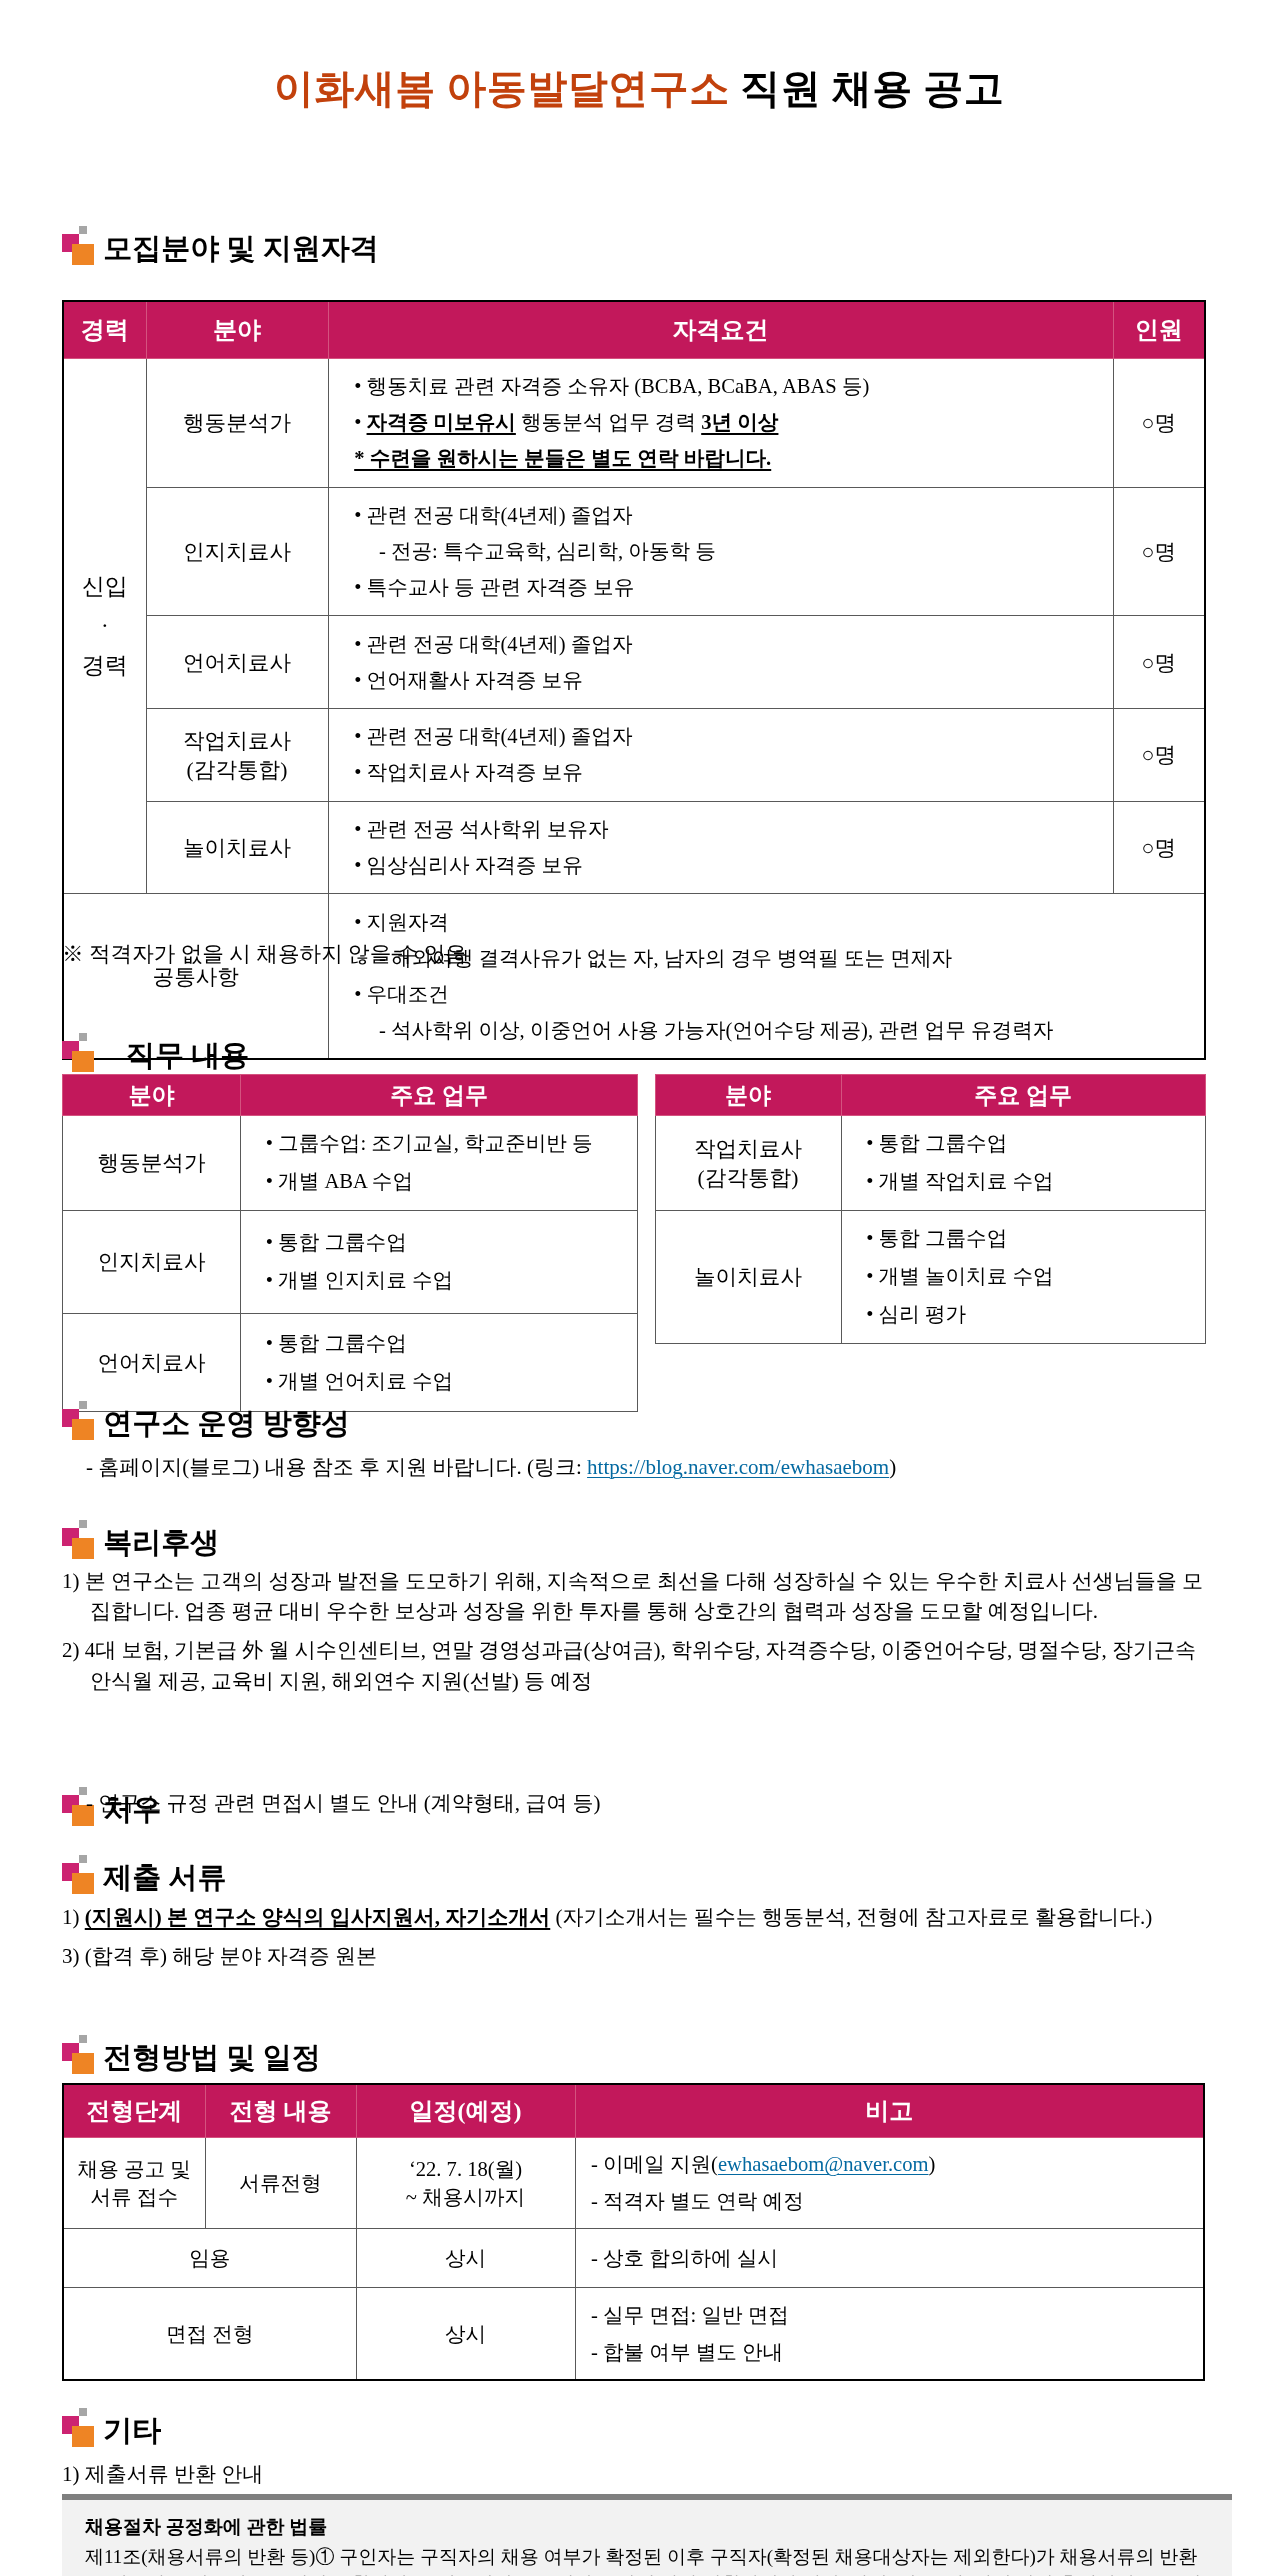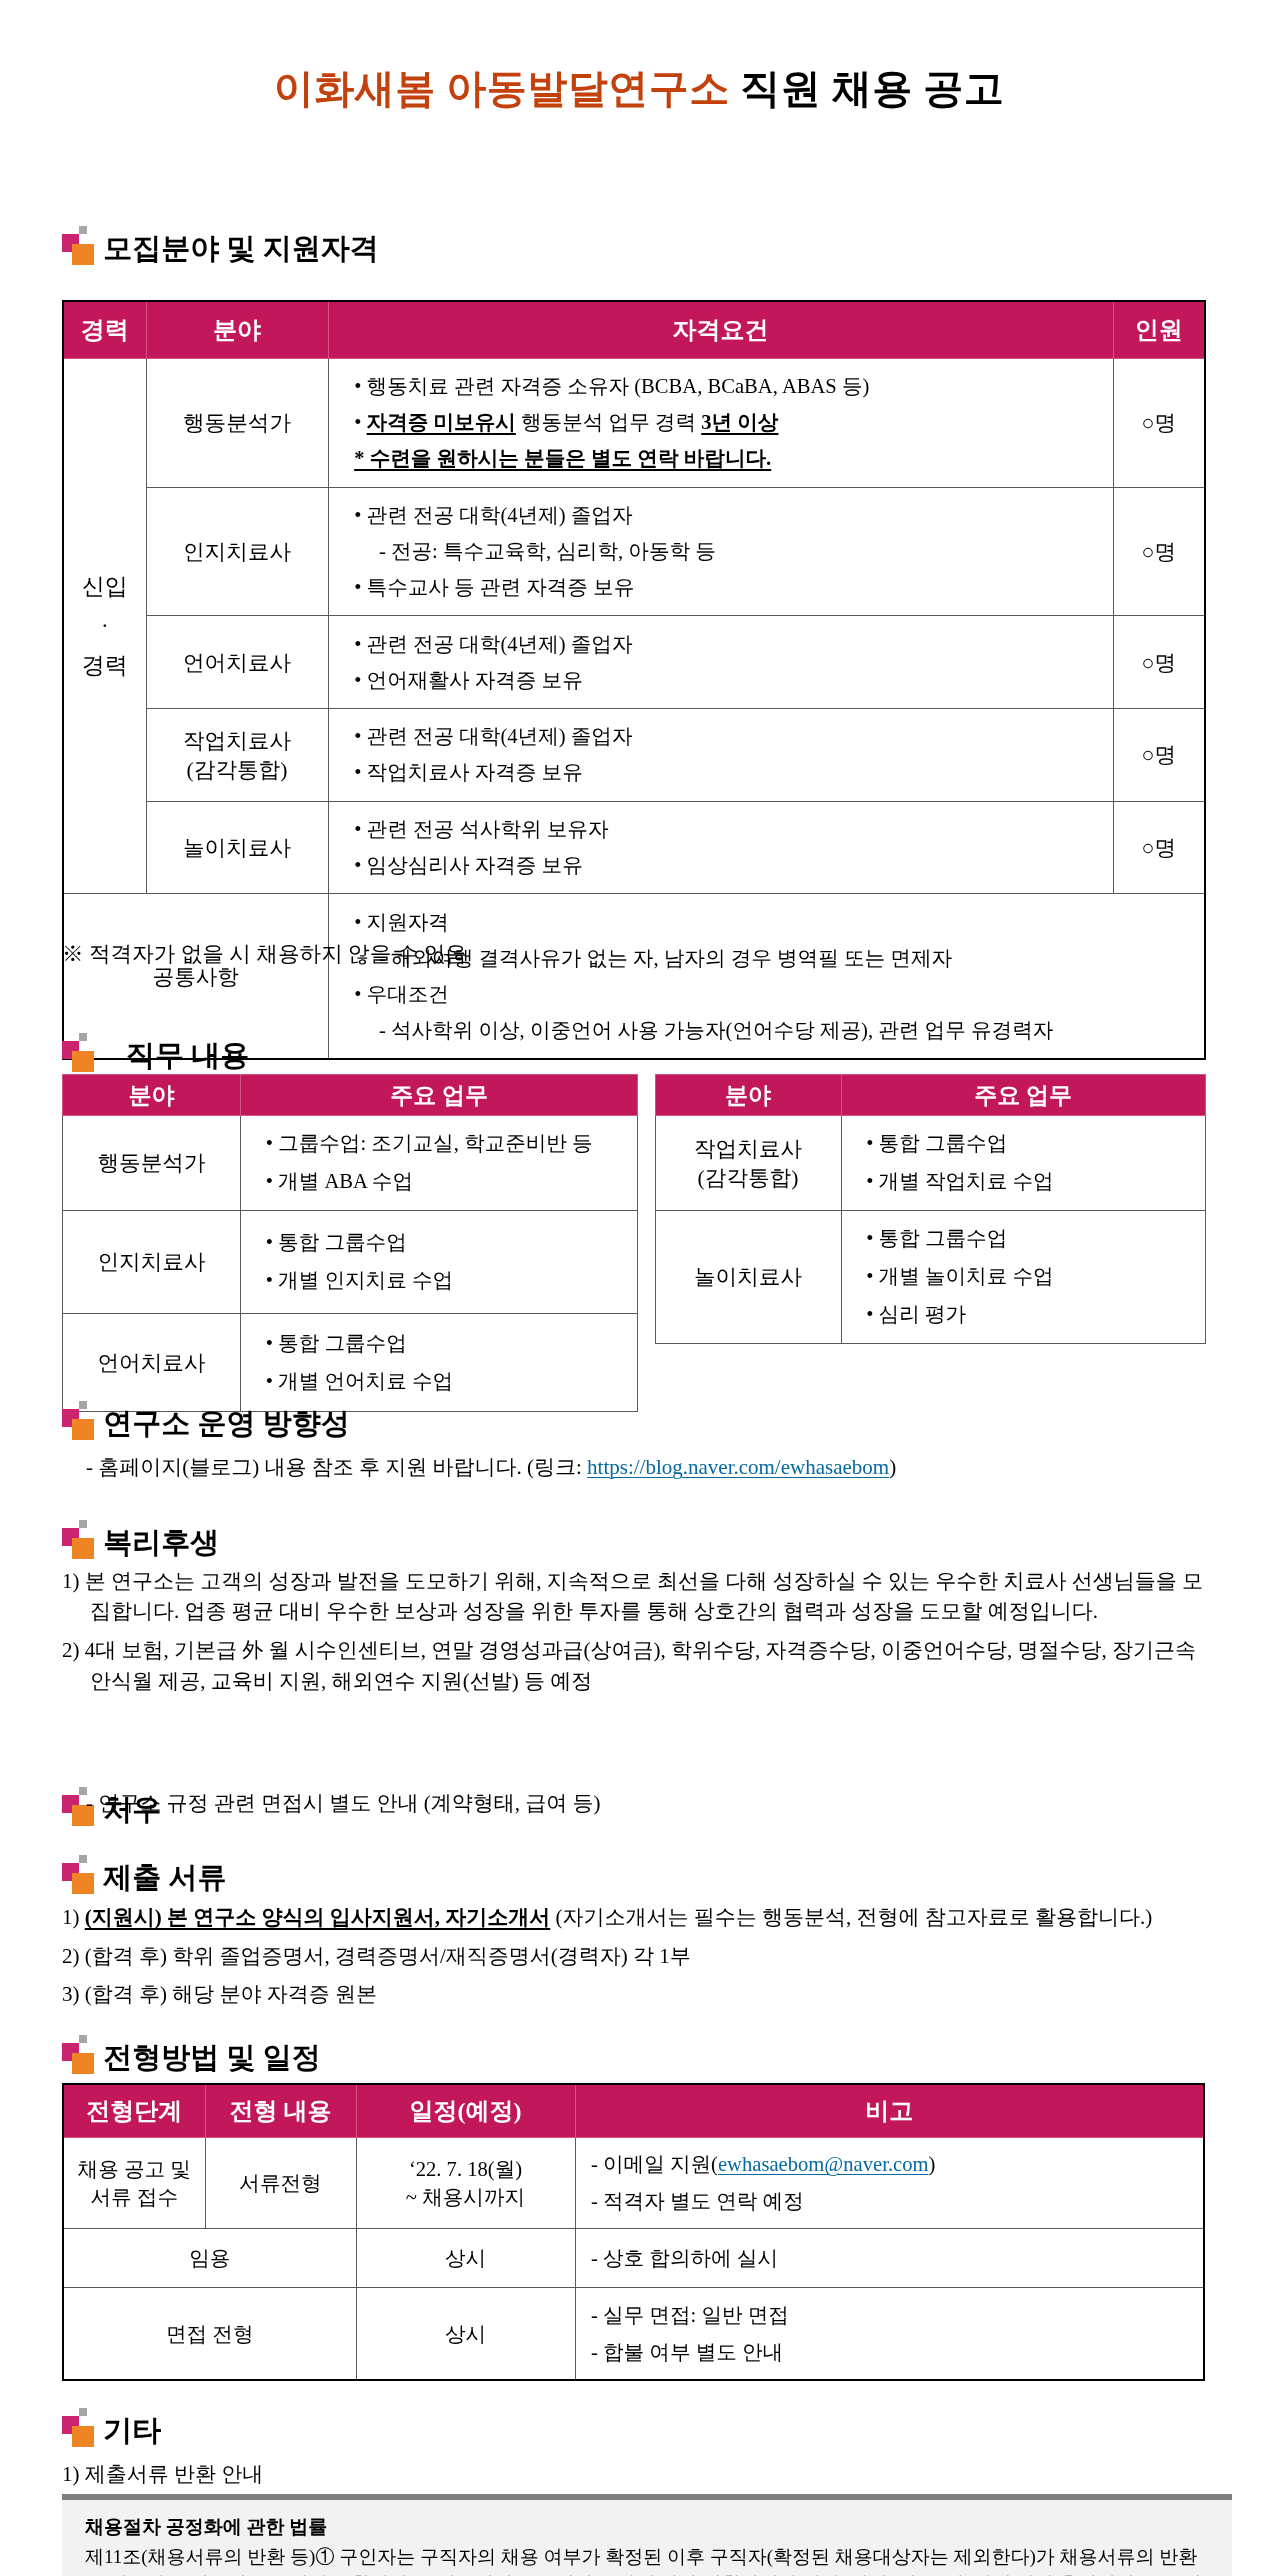--- a/index.html
+++ b/index.html
@@ -276,21 +276,20 @@
   <div class="sec-head abs" style="top:1845px;">
     <span class="sec-icon">
         <span class="sq g"></span>
         <span class="sq m"></span>
         <span class="sq o"></span>
       </span>
     <span class="sec-title">제출 서류</span>
   </div>
   <div class="abs" style="top:1902px;">
     <p class="para hang"><span>1) </span><span class="ub">(지원시) 본 연구소 양식의 입사지원서, 자기소개서</span><span> (자기소개서는 필수는 행동분석, 전형에 참고자료로 활용합니다.)</span></p>
-    <p class="para hang">2) (합격 후) 학위 졸업증명서, 경력증명서/재직증명서(경력자) 각 1부</p>
     <p class="para hang">3) (합격 후) 해당 분야 자격증 원본</p>
   </div>
 
   <div class="sec-head abs" style="top:2025px;">
     <span class="sec-icon">
         <span class="sq g"></span>
         <span class="sq m"></span>
         <span class="sq o"></span>
       </span>
     <span class="sec-title">전형방법 및 일정</span>

